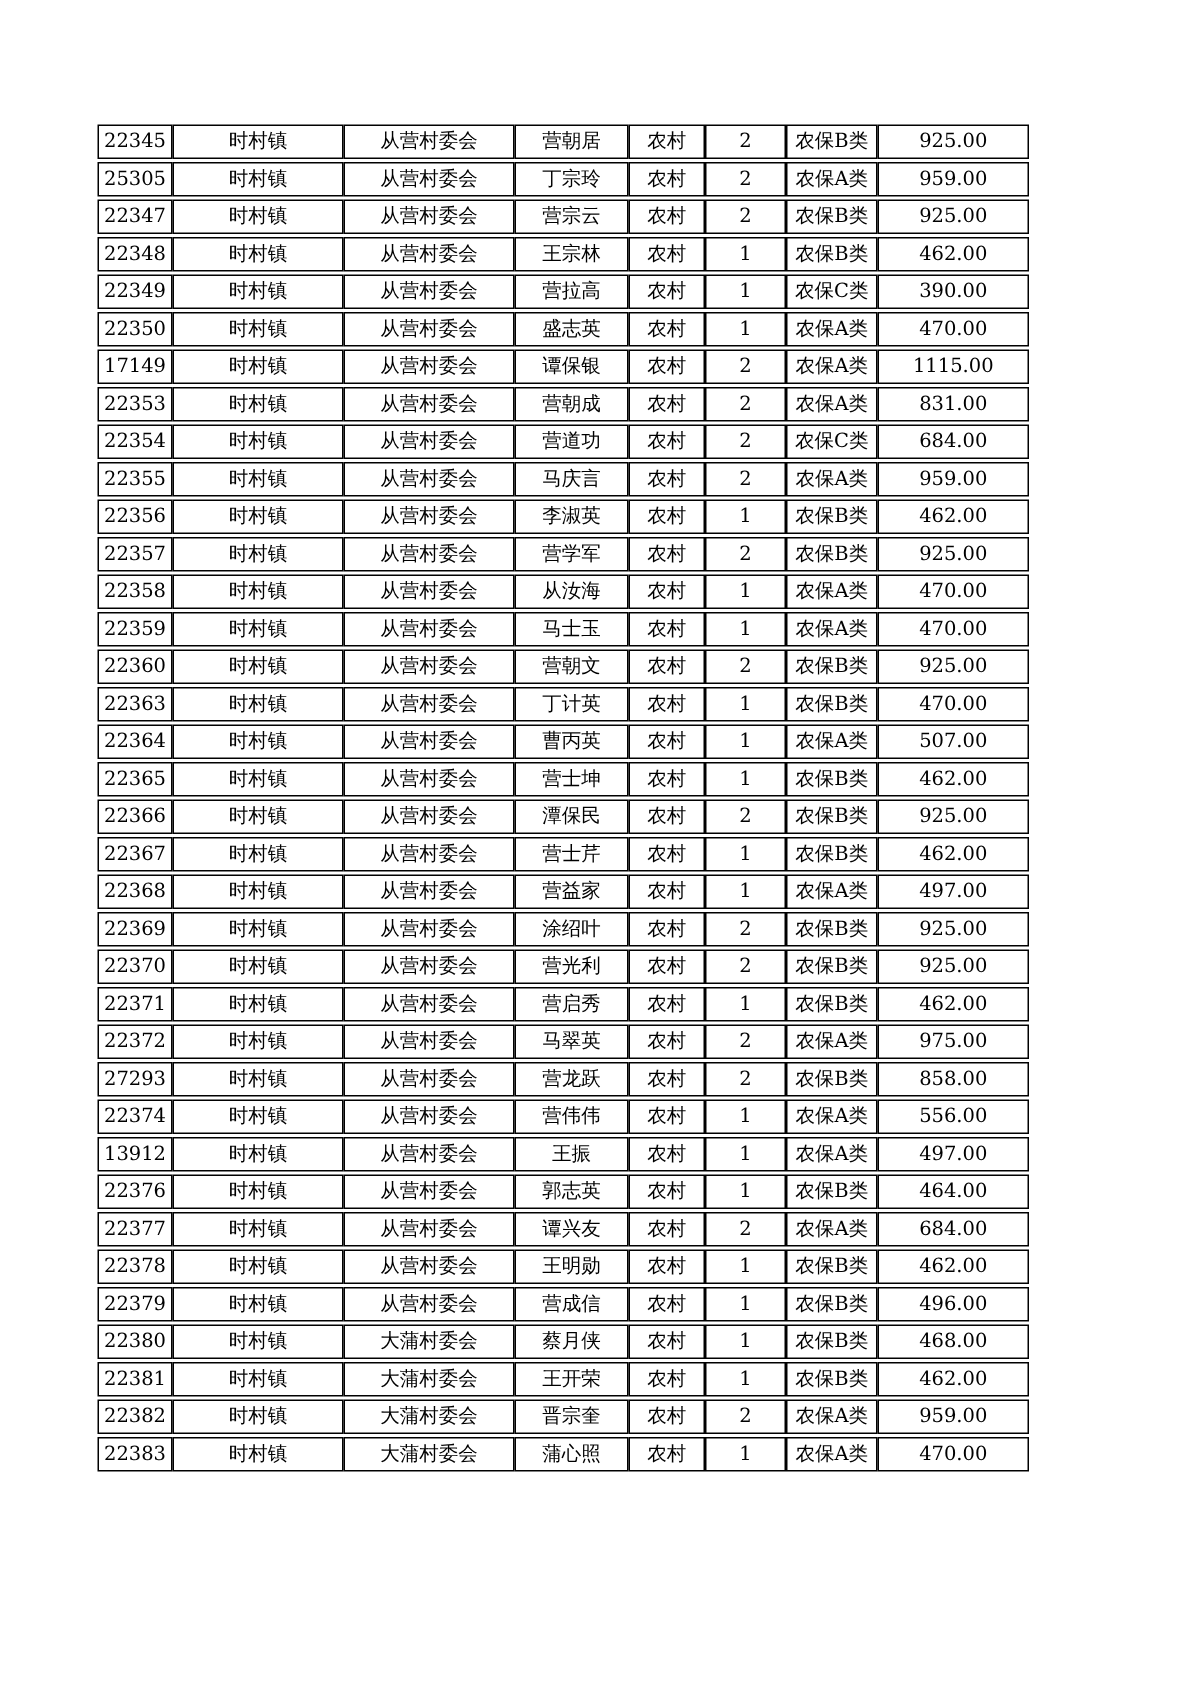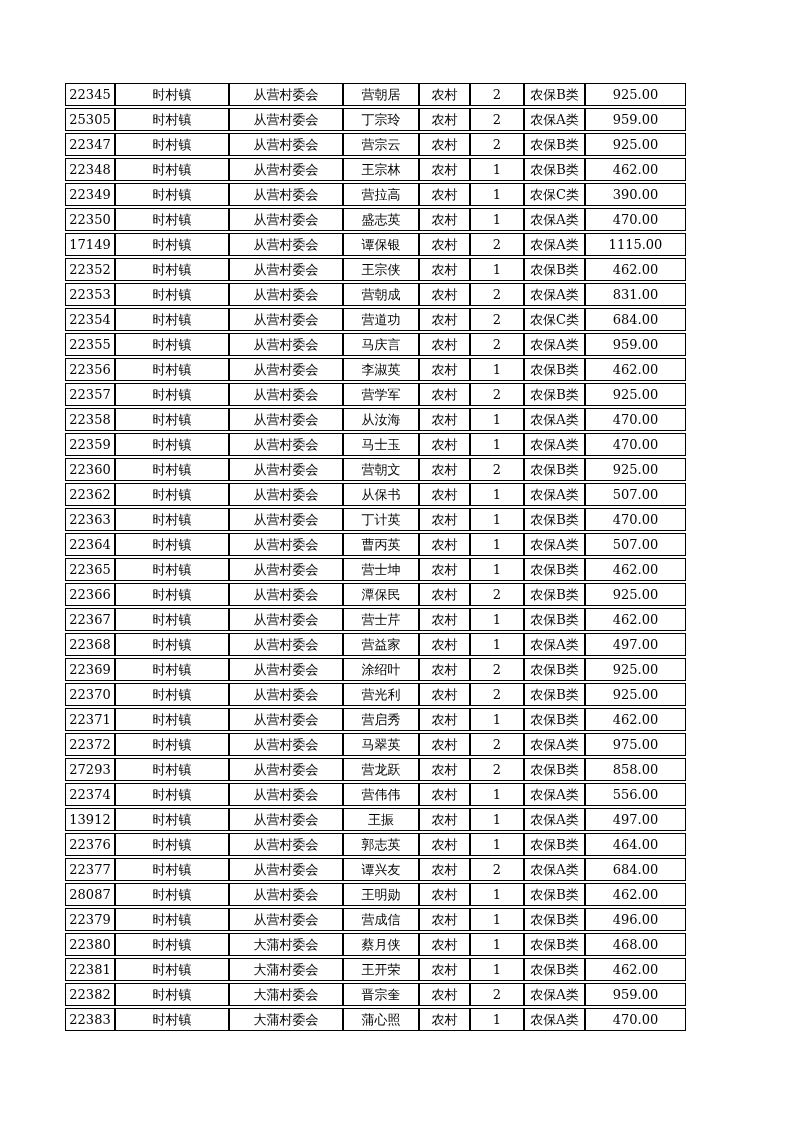--- a/index.html
+++ b/index.html
@@ -129,30 +129,20 @@
           <td class="col-serial">17149</td>
           <td class="col-town">时村镇</td>
           <td class="col-village">从营村委会</td>
           <td class="col-name">谭保银</td>
           <td class="col-household_type">农村</td>
           <td class="col-person_count">2</td>
           <td class="col-insurance_category">农保A类</td>
           <td class="col-amount">1115.00</td>
         </tr>
         <tr>
-          <td class="col-serial">22352</td>
-          <td class="col-town">时村镇</td>
-          <td class="col-village">从营村委会</td>
-          <td class="col-name">王宗侠</td>
-          <td class="col-household_type">农村</td>
-          <td class="col-person_count">1</td>
-          <td class="col-insurance_category">农保B类</td>
-          <td class="col-amount">462.00</td>
-        </tr>
-        <tr>
           <td class="col-serial">22353</td>
           <td class="col-town">时村镇</td>
           <td class="col-village">从营村委会</td>
           <td class="col-name">营朝成</td>
           <td class="col-household_type">农村</td>
           <td class="col-person_count">2</td>
           <td class="col-insurance_category">农保A类</td>
           <td class="col-amount">831.00</td>
         </tr>
         <tr>
@@ -219,50 +209,40 @@
           <td class="col-serial">22360</td>
           <td class="col-town">时村镇</td>
           <td class="col-village">从营村委会</td>
           <td class="col-name">营朝文</td>
           <td class="col-household_type">农村</td>
           <td class="col-person_count">2</td>
           <td class="col-insurance_category">农保B类</td>
           <td class="col-amount">925.00</td>
         </tr>
         <tr>
-          <td class="col-serial">22362</td>
-          <td class="col-town">时村镇</td>
-          <td class="col-village">从营村委会</td>
-          <td class="col-name">从保书</td>
+          <td class="col-serial">22363</td>
+          <td class="col-town">时村镇</td>
+          <td class="col-village">从营村委会</td>
+          <td class="col-name">丁计英</td>
+          <td class="col-household_type">农村</td>
+          <td class="col-person_count">1</td>
+          <td class="col-insurance_category">农保B类</td>
+          <td class="col-amount">470.00</td>
+        </tr>
+        <tr>
+          <td class="col-serial">22364</td>
+          <td class="col-town">时村镇</td>
+          <td class="col-village">从营村委会</td>
+          <td class="col-name">曹丙英</td>
           <td class="col-household_type">农村</td>
           <td class="col-person_count">1</td>
           <td class="col-insurance_category">农保A类</td>
           <td class="col-amount">507.00</td>
         </tr>
         <tr>
-          <td class="col-serial">22363</td>
-          <td class="col-town">时村镇</td>
-          <td class="col-village">从营村委会</td>
-          <td class="col-name">丁计英</td>
-          <td class="col-household_type">农村</td>
-          <td class="col-person_count">1</td>
-          <td class="col-insurance_category">农保B类</td>
-          <td class="col-amount">470.00</td>
-        </tr>
-        <tr>
-          <td class="col-serial">22364</td>
-          <td class="col-town">时村镇</td>
-          <td class="col-village">从营村委会</td>
-          <td class="col-name">曹丙英</td>
-          <td class="col-household_type">农村</td>
-          <td class="col-person_count">1</td>
-          <td class="col-insurance_category">农保A类</td>
-          <td class="col-amount">507.00</td>
-        </tr>
-        <tr>
           <td class="col-serial">22365</td>
           <td class="col-town">时村镇</td>
           <td class="col-village">从营村委会</td>
           <td class="col-name">营士坤</td>
           <td class="col-household_type">农村</td>
           <td class="col-person_count">1</td>
           <td class="col-insurance_category">农保B类</td>
           <td class="col-amount">462.00</td>
         </tr>
         <tr>
@@ -379,21 +359,21 @@
           <td class="col-serial">22377</td>
           <td class="col-town">时村镇</td>
           <td class="col-village">从营村委会</td>
           <td class="col-name">谭兴友</td>
           <td class="col-household_type">农村</td>
           <td class="col-person_count">2</td>
           <td class="col-insurance_category">农保A类</td>
           <td class="col-amount">684.00</td>
         </tr>
         <tr>
-          <td class="col-serial">28087</td>
+          <td class="col-serial">22378</td>
           <td class="col-town">时村镇</td>
           <td class="col-village">从营村委会</td>
           <td class="col-name">王明勋</td>
           <td class="col-household_type">农村</td>
           <td class="col-person_count">1</td>
           <td class="col-insurance_category">农保B类</td>
           <td class="col-amount">462.00</td>
         </tr>
         <tr>
           <td class="col-serial">22379</td>

